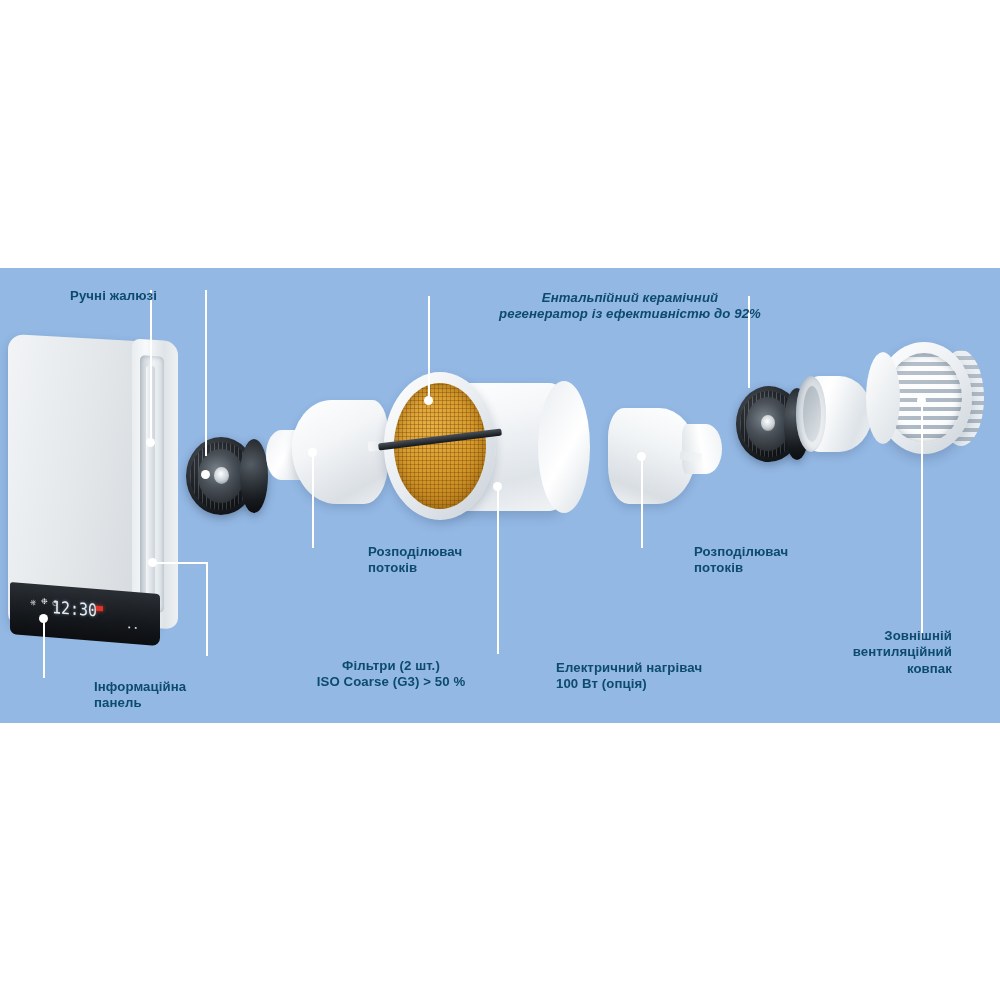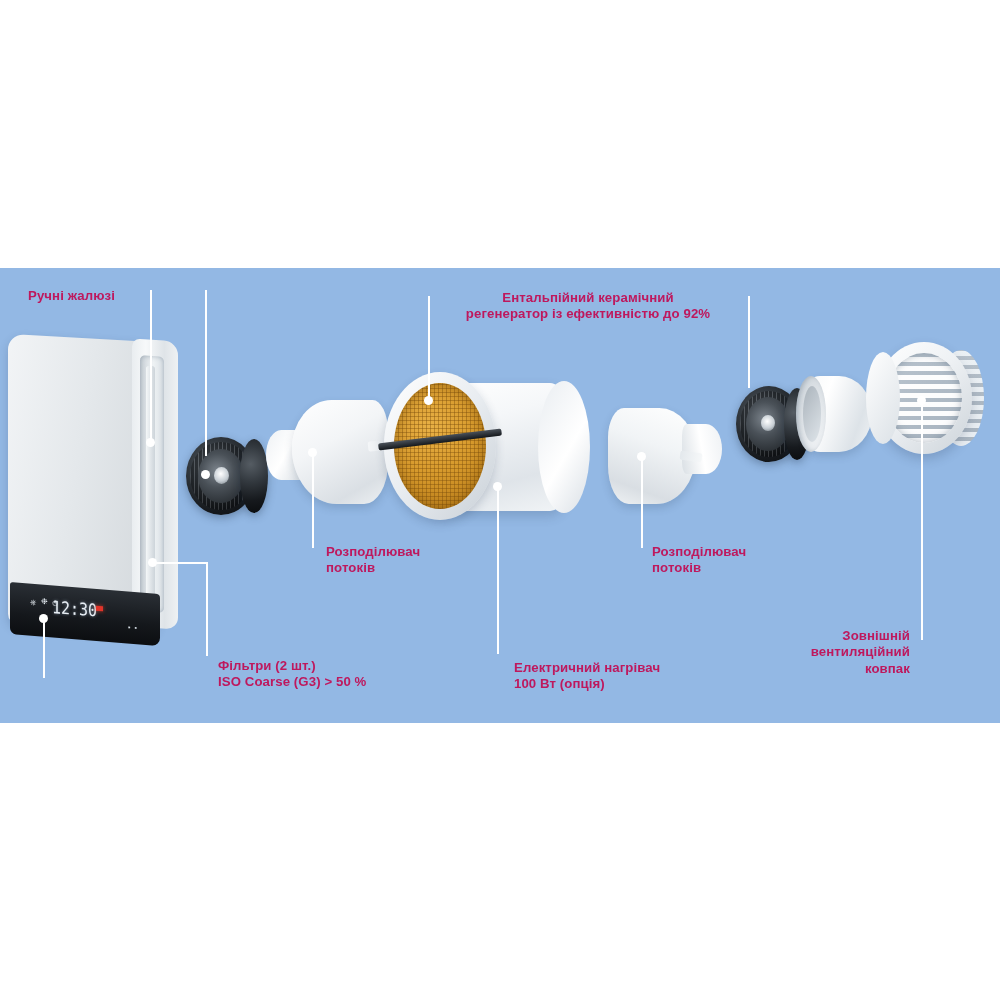--- a/index.html
+++ b/index.html
@@ -20,29 +20,30 @@
     position: absolute;
     left: 0;
     top: 268px;
     width: 1000px;
     height: 455px;
     background: #93b8e4;
   }
   
   .label {
     position: absolute;
-    color: #be185d;
+    color: #0c4a6e;
     font-weight: bold;
     font-size: 13.2px;
     line-height: 16.4px;
     letter-spacing: 0.1px;
     white-space: pre-line;
     z-index: 40;
-  }
-  .label.center { text-align: center; }
+    margin-left: 42px;
+  }
+  .label.center { text-align: center; font-style: italic; }
   .label.right  { text-align: right; }
 
   
   .leader {
     position: absolute;
     background: #ffffff;
     z-index: 35;
   }
   .leader.v { width: 2px; }
   .leader.h { height: 2px; }
@@ -392,22 +393,24 @@
 
   <div class="label center" style="left:437px;top:290px;width:302px;">Ентальпійний керамічний
 регенератор із ефективністю до 92%</div>
 
   <div class="label" style="left:326px;top:544px;width:150px;">Розподілювач
 потоків</div>
 
   <div class="label" style="left:652px;top:544px;width:150px;">Розподілювач
 потоків</div>
 
-
-  <div class="label" style="left:218px;top:658px;width:230px;">Фільтри (2 шт.)
+  <div class="label" style="left:52px;top:679px;width:160px;">Інформаційна
+панель</div>
+
+  <div class="label" style="left:234px;top:658px;width:230px;text-align:center;">Фільтри (2 шт.)
 ISO Coarse (G3) &gt; 50 %</div>
 
   <div class="label" style="left:514px;top:660px;width:230px;">Електричний нагрівач
 100 Вт (опція)</div>
 
   <div class="label right" style="left:792px;top:628px;width:118px;">Зовнішній
 вентиляційний
 ковпак</div>
 
 </div>

